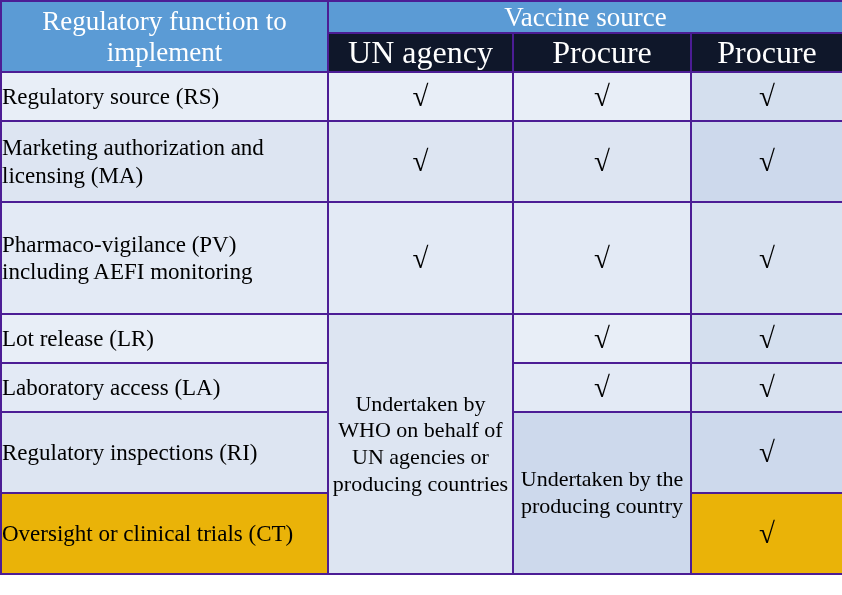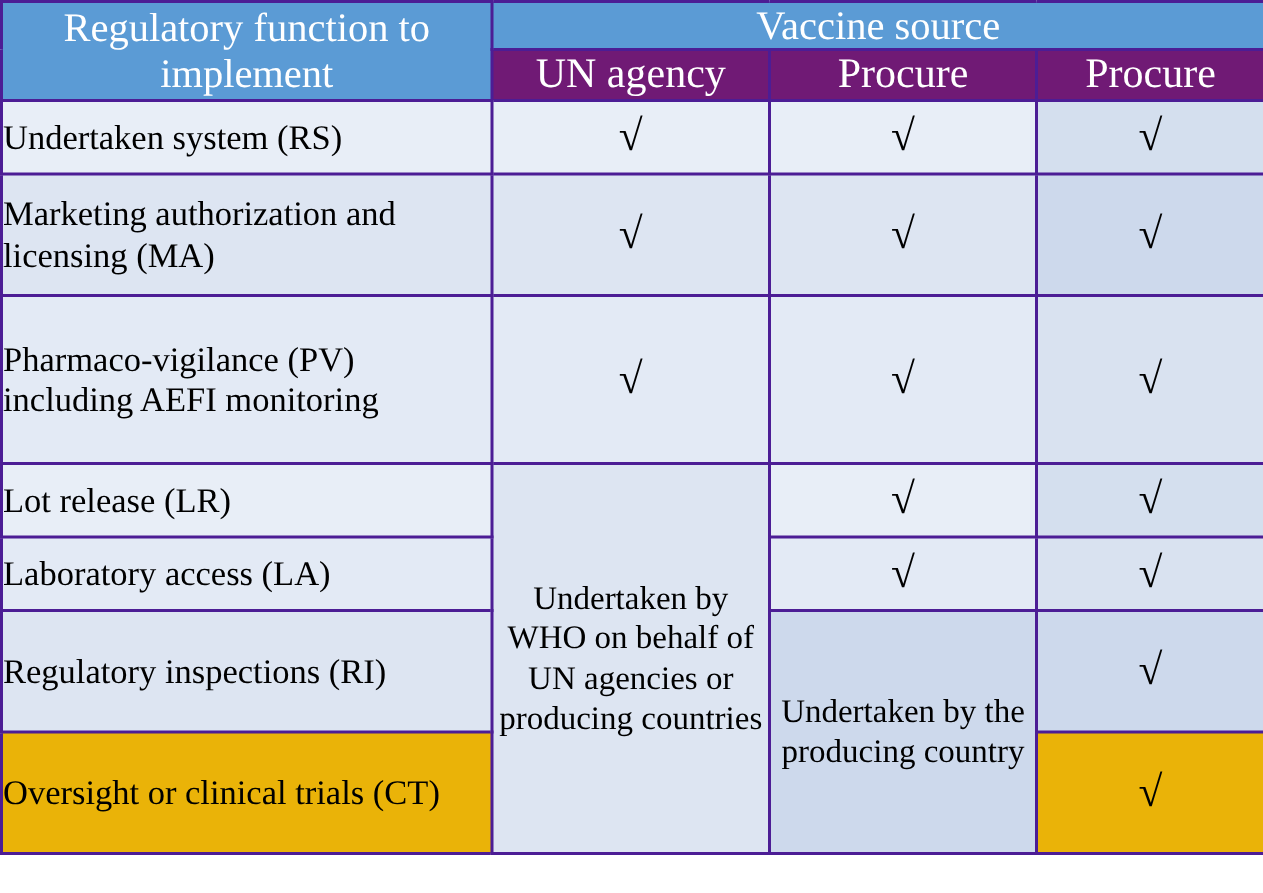--- a/index.html
+++ b/index.html
@@ -47,23 +47,23 @@
   .hdr-fn {
     background: #5b9bd5;
     color: #ffffff;
     text-align: center;
     font-size: 27px;
     line-height: 1.15;
     font-weight: normal;
     padding: 4px 6px;
   }
   .hdr-sub {
-    background: #701a75;
+    background: #0f172a;
     color: #ffffff;
-    font-size: 28px;
+    font-size: 32px;
     font-weight: normal;
     padding: 5px 4px;
   }
   .hdr-vs {
     padding-top: 6px;
     padding-bottom: 6px;
   }
 
   
   .fn-cell {
@@ -115,21 +115,21 @@
         <th class="hdr-blue hdr-vs" colspan="3">Vaccine source</th>
       </tr>
       <tr>
         <th class="hdr-sub">UN agency</th>
         <th class="hdr-sub">Procure</th>
         <th class="hdr-sub">Procure</th>
       </tr>
     </thead>
     <tbody>
       <tr>
-        <td class="fn-cell band-a tall-1">Undertaken system (RS)</td>
+        <td class="fn-cell band-a tall-1">Regulatory source (RS)</td>
         <td class="mark-cell band-a">√</td>
         <td class="mark-cell band-a">√</td>
         <td class="mark-cell band-b">√</td>
       </tr>
       <tr>
         <td class="fn-cell band-c tall-2">Marketing authorization and licensing (MA)</td>
         <td class="mark-cell band-c">√</td>
         <td class="mark-cell band-c">√</td>
         <td class="mark-cell band-d">√</td>
       </tr>

